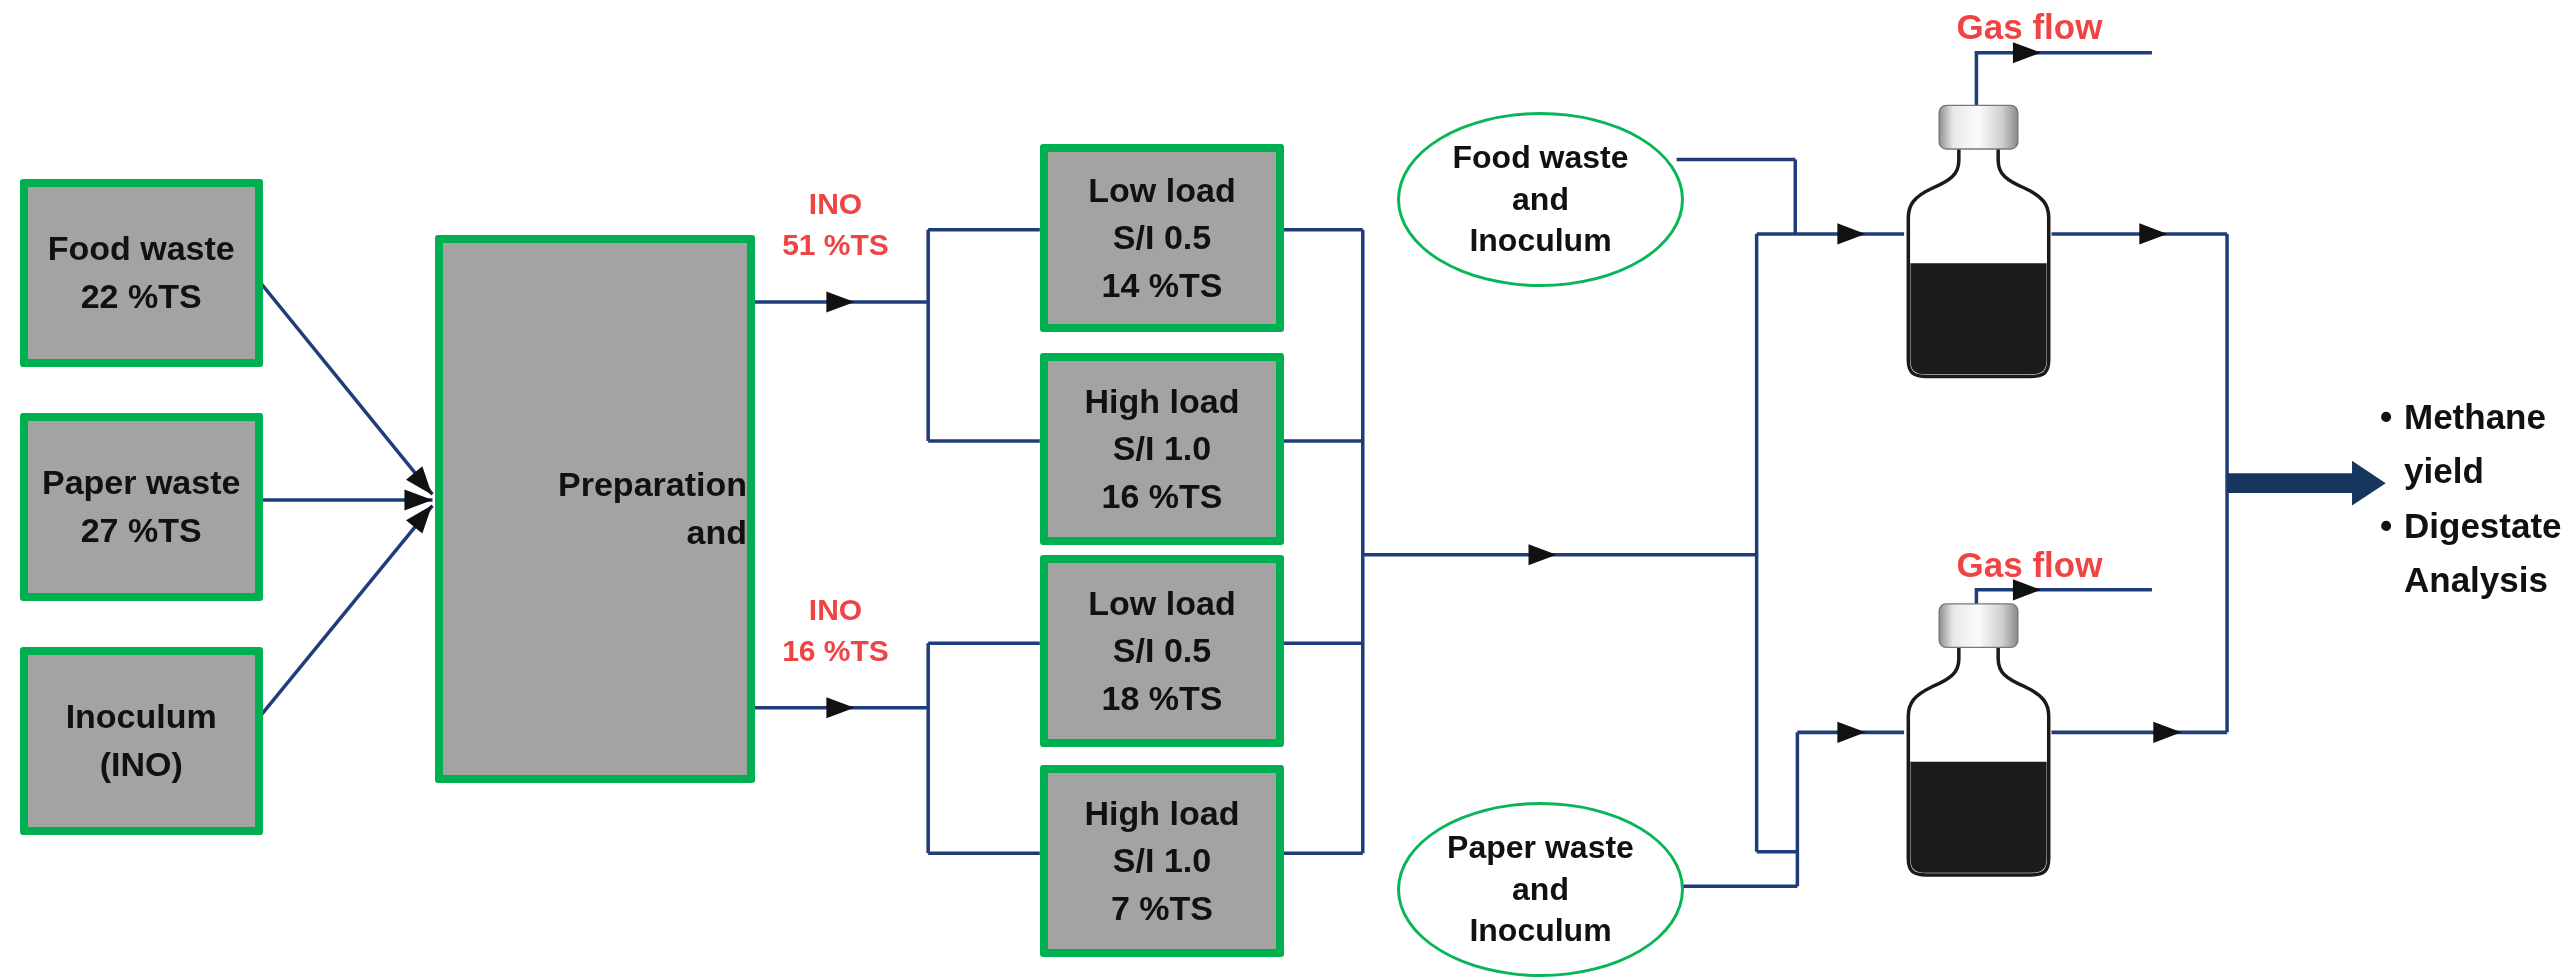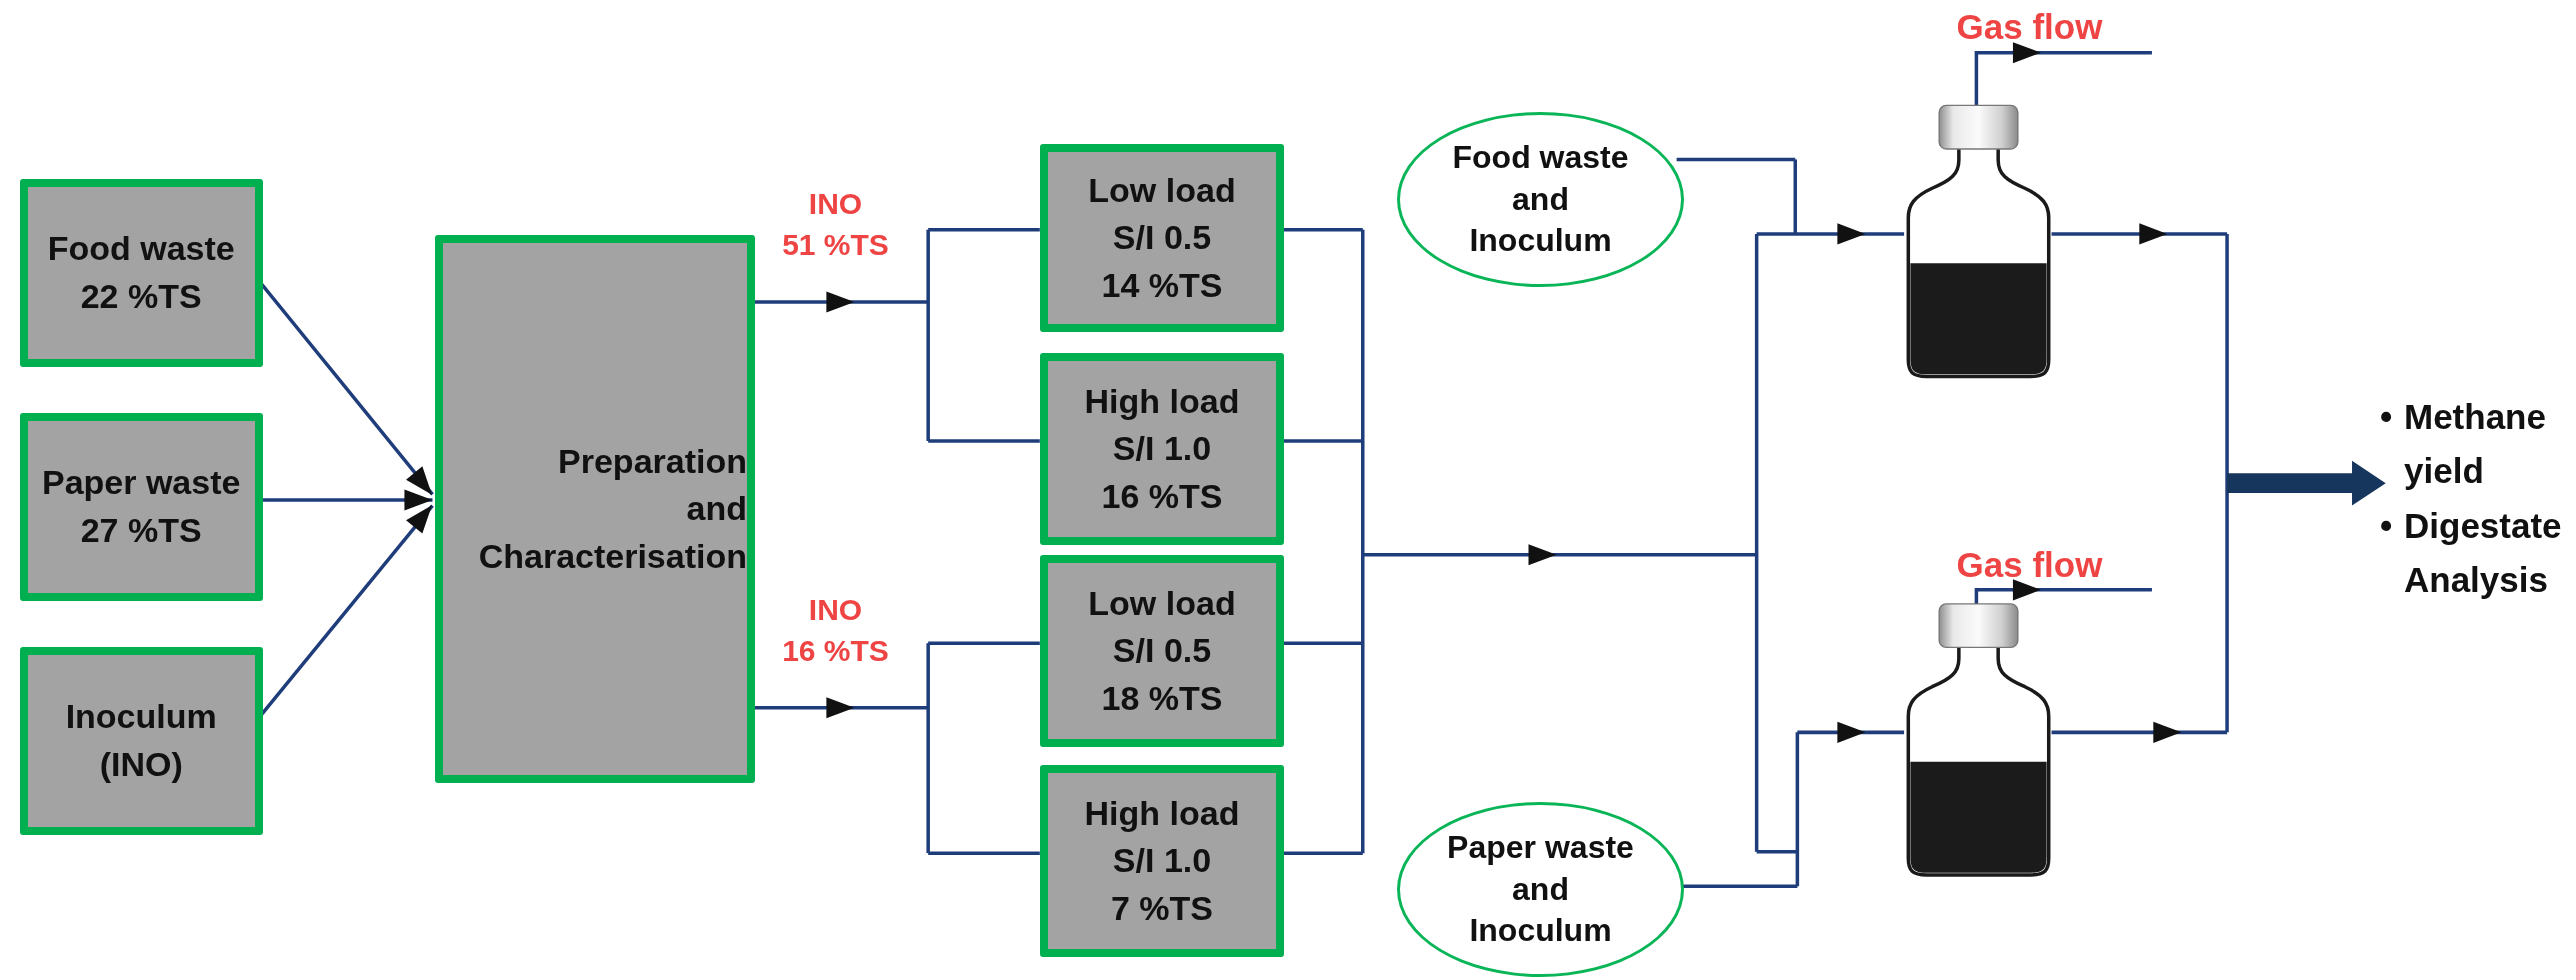--- a/index.html
+++ b/index.html
@@ -125,21 +125,20 @@
     <span class="ln">27 %TS</span>
   </div>
   <div class="gbox" style="left:19.7px;top:647px;width:227px;height:172px;">
     <span class="ln">Inoculum</span>
     <span class="ln">(INO)</span>
   </div>
 
   <div class="gbox prep" style="left:435px;top:235px;width:304px;height:532px;align-items:flex-end;">
     <span class="ln">Preparation</span>
     <span class="ln">and</span>
-    <span class="ln">Characterisation</span>
   </div>
 
   <div class="lbl ino" style="left:755px;top:184px;width:161px;">
     <span class="ln">INO</span>
     <span class="ln">51 %TS</span>
   </div>
   <div class="lbl ino" style="left:755px;top:590px;width:161px;">
     <span class="ln">INO</span>
     <span class="ln">16 %TS</span>
   </div>

